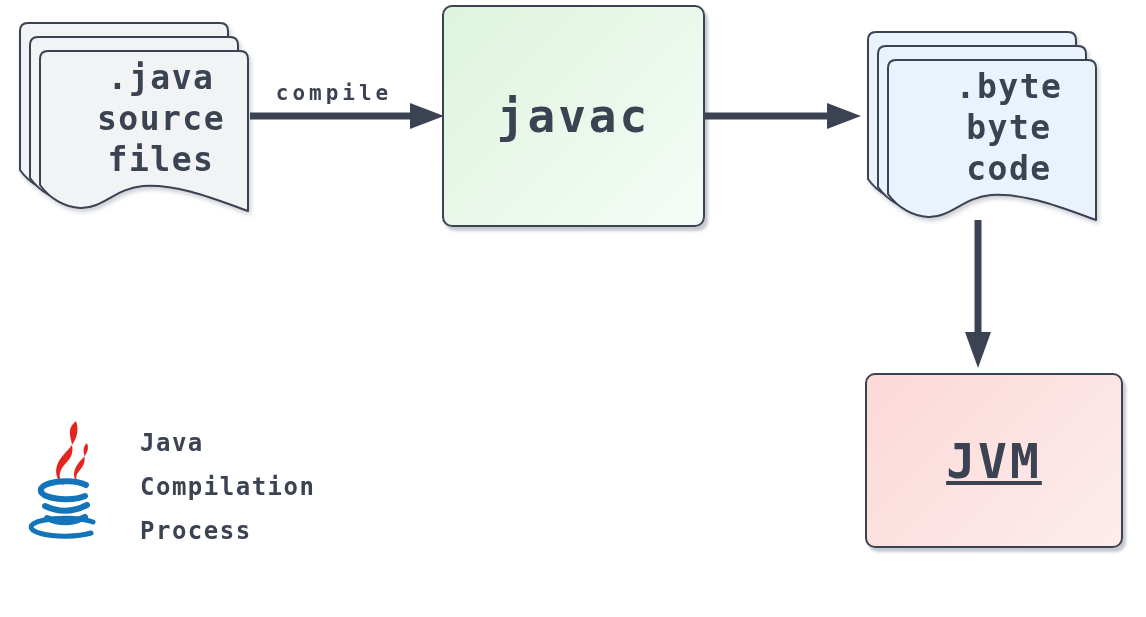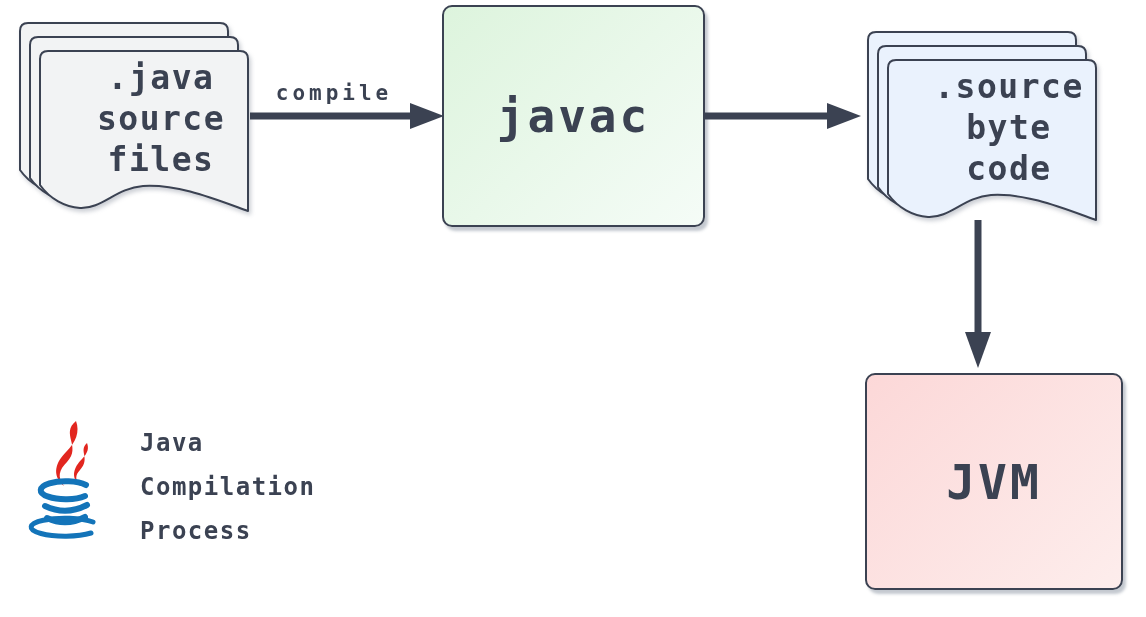--- a/index.html
+++ b/index.html
@@ -29,22 +29,23 @@
     border:2.5px solid var(--ink,#3b4252);border-radius:10px;
     display:flex;align-items:center;justify-content:center;
     box-shadow:3px 4px 3px rgba(125,135,150,.45);
     font-weight:bold;letter-spacing:3px;color:var(--ink,#3b4252);
   }
   .proc-box.javac{
     left:442px;top:5px;width:263px;height:222px;font-size:46px;
     background:linear-gradient(135deg,var(--javac-fill-start,#ddf4dd),var(--javac-fill-end,#f5fcf7));
   }
   .proc-box.jvm{
-    left:865px;top:373px;width:258px;height:217px;font-size:48px;
+    left:865px;top:373px;width:258px;height:175px;font-size:48px;
     background:linear-gradient(135deg,var(--jvm-fill-start,#fcd8d8),var(--jvm-fill-end,#fdedec));
+    text-decoration:underline;
   }
 
   
   .arrow{position:absolute;overflow:visible;}
   .arrow line{stroke:var(--ink,#3b4252);stroke-width:7;}
   .arrow polygon{fill:var(--ink,#3b4252);}
   .edge-label{
     position:absolute;transform:translate(-50%,-50%);
     font-size:21px;font-weight:bold;letter-spacing:4px;white-space:nowrap;
     background:var(--canvas-bg,#fff);padding:3px 9px;color:var(--ink,#3b4252);text-align:right;
@@ -90,21 +91,21 @@
     <line x1="2" y1="14" x2="128" y2="14"></line>
     <polygon points="124,1 158,14 124,27"></polygon>
   </svg>
 
   <div class="doc-stack cls abs" style="left:862px;top:25px">
     <svg width="240" height="205">
       <path transform="translate(6,7)" d="M8,0 H200 Q208,0 208,8 V173 C172,160 138,146 103,148 C76,150 62,171 40,170 C25,169 10,161 0,147 V8 Q0,0 8,0 Z"></path>
       <path transform="translate(16,21)" d="M8,0 H200 Q208,0 208,8 V167 C172,154 138,140 103,142 C76,144 62,165 40,164 C25,163 10,155 0,141 V8 Q0,0 8,0 Z"></path>
       <path transform="translate(26,35)" d="M8,0 H200 Q208,0 208,8 V160 C172,147 138,133 103,135 C76,137 62,158 40,157 C25,156 10,148 0,134 V8 Q0,0 8,0 Z"></path>
     </svg>
-    <div class="doc-label">.source
+    <div class="doc-label">.byte
 byte
 code</div>
   </div>
 
   <svg class="arrow" style="left:962px;top:220px" width="32" height="150">
     <line x1="16" y1="0" x2="16" y2="116"></line>
     <polygon points="3,112 29,112 16,148"></polygon>
   </svg>
 
   <div class="proc-box jvm">

